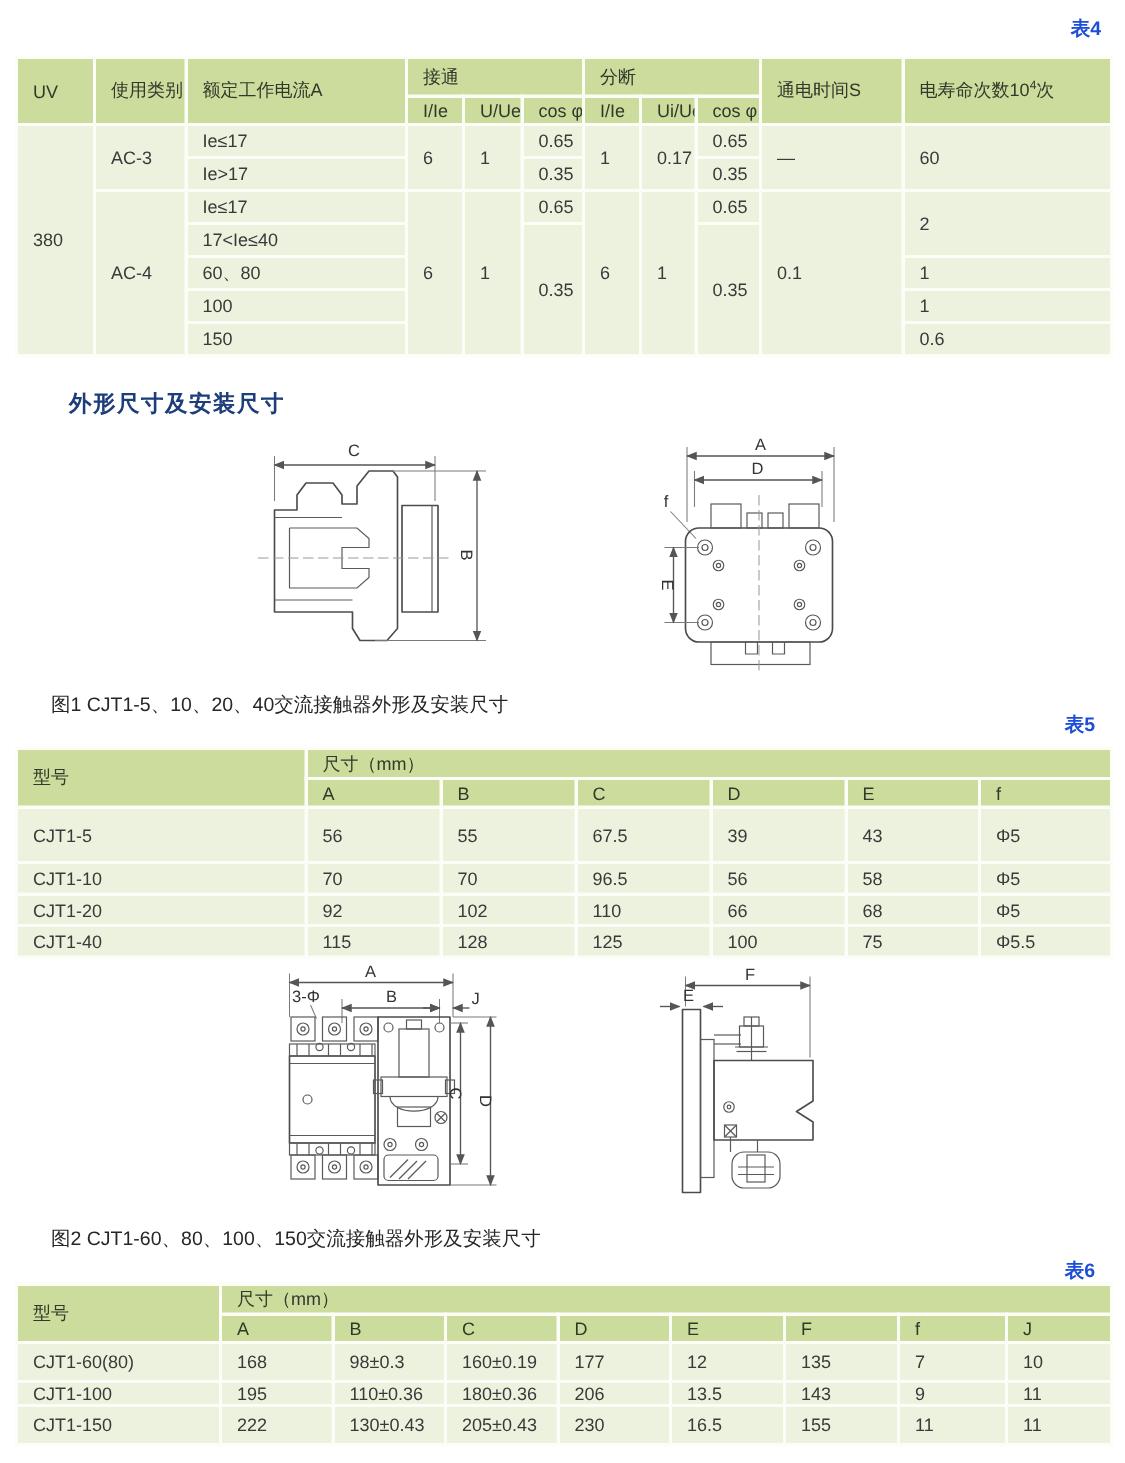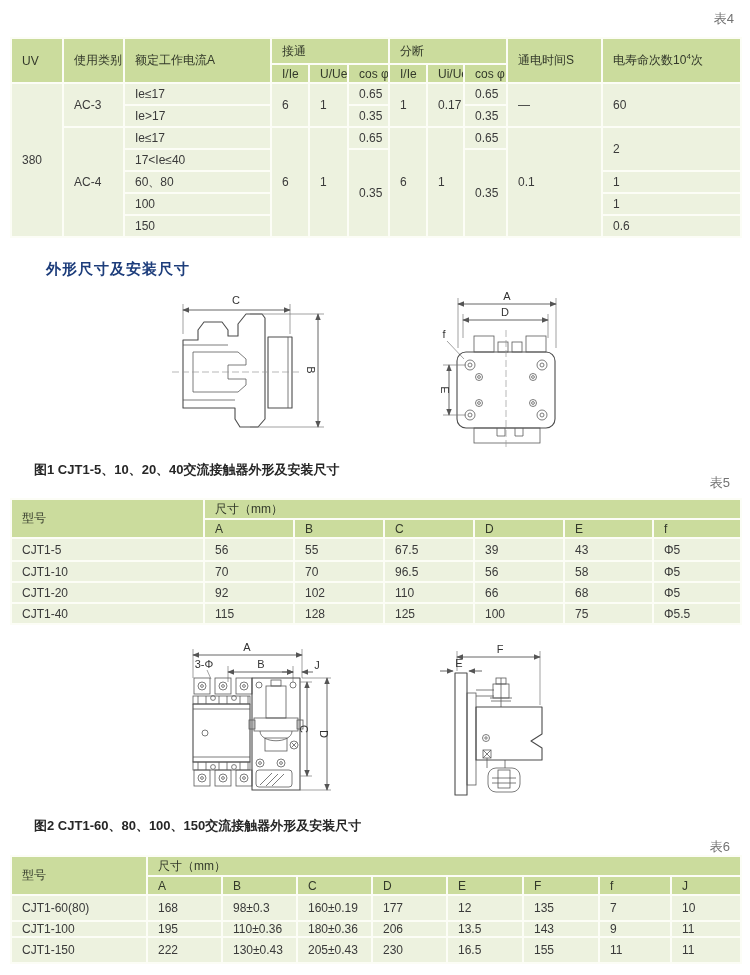--- a/index.html
+++ b/index.html
@@ -1,22 +1,22 @@
 <!DOCTYPE html>
 <html><head>
 <meta charset="utf-8">
 <style>
   html,body{margin:0;padding:0;}
   body{width:750px;height:975px;background:#ffffff;position:relative;
        font-family:"Liberation Sans","DejaVu Sans",sans-serif;color:#333;}
   .page{position:absolute;inset:0;overflow:hidden;}
 
-  .tbl-tag{position:absolute;font-size:13px;font-weight:normal;color:#737373;}
+  .tbl-tag{position:absolute;font-size:13px;font-weight:bold;color:#1d4ed8;}
   .section-title{position:absolute;left:10px;font-size:15px;font-weight:bold;color:#1d3d7b;letter-spacing:1px;}
-  .fig-caption{position:absolute;left:10px;font-size:13px;font-weight:bold;color:#262626;padding-left:24px;}
+  .fig-caption{position:absolute;left:10px;font-size:13px;font-weight:normal;color:#262626;padding-left:24px;}
 
   table.green{border-collapse:collapse;table-layout:fixed;position:absolute;left:10px;width:730px;}
   table.green th,table.green td{
     border:2px solid #fcfdf6;
     font-size:12px;font-weight:normal;text-align:left;
     padding:0 2px 0 10px;vertical-align:middle;color:#3a3a3a;
     overflow:hidden;white-space:nowrap;
   }
   table.green th{background:#cbdc9d;color:#33392a;}
   table.green td{background:#edf2df;}
@@ -223,21 +223,21 @@
       <tr style="height:19px">
         <th>A</th>
         <th>B</th>
         <th>C</th>
         <th>D</th>
         <th>E</th>
         <th>f</th>
       </tr>
     </thead>
     <tbody>
-      <tr style="height:23px">
+      <tr style="height:37px">
         <td>CJT1-5</td>
         <td>56</td>
         <td>55</td>
         <td>67.5</td>
         <td>39</td>
         <td>43</td>
         <td>Φ5</td>
       </tr>
       <tr style="height:21px">
         <td>CJT1-10</td>

